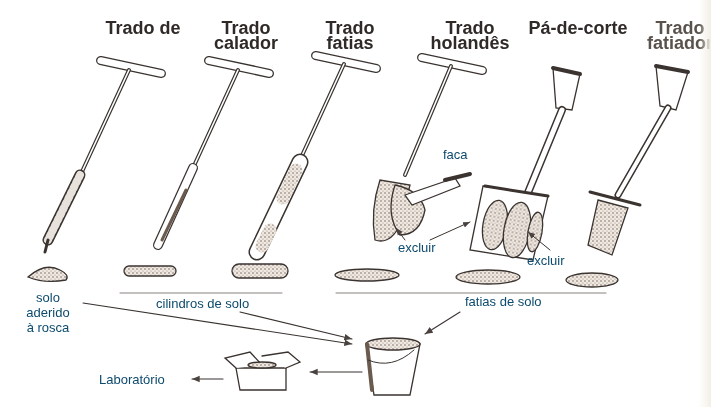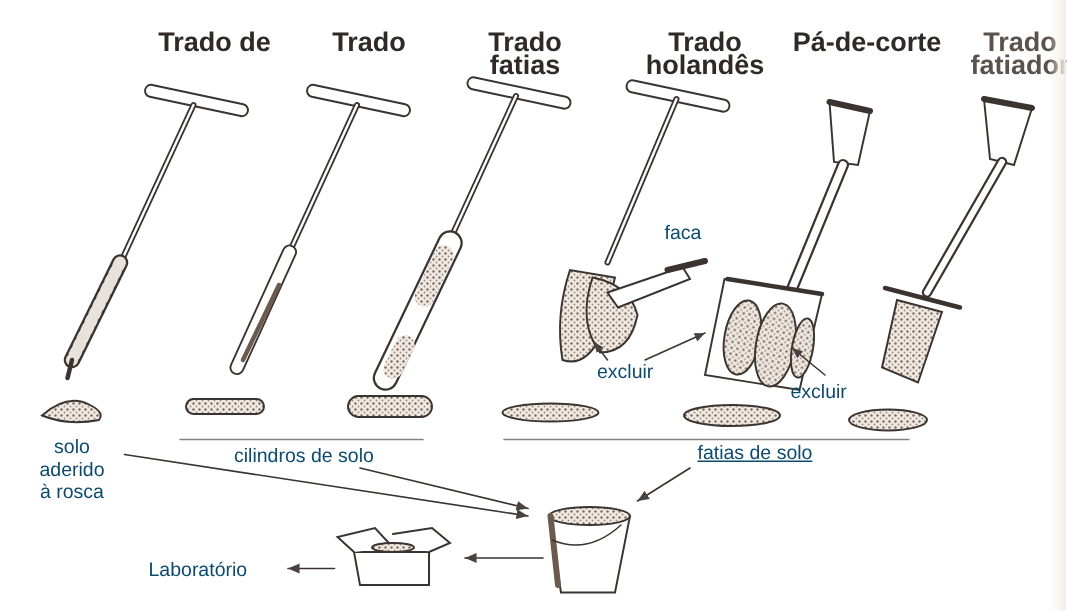--- a/index.html
+++ b/index.html
@@ -13,20 +13,21 @@
                background:linear-gradient(to right, rgba(255,255,255,0), #f3efe6); }
 </style>
 </head>
 <body>
 
 <div class="title" style="left:98px; top:21px; width:90px;">
   <div>Trado de</div>
 </div>
 <div class="title" style="left:206px; top:21px; width:80px;">
   <div>Trado</div>
+  <div>calador</div>
 </div>
 <div class="title" style="left:310px; top:21px; width:80px;">
   <div>Trado</div>
   <div>fatias</div>
 </div>
 <div class="title" style="left:425px; top:21px; width:90px;">
   <div>Trado</div>
   <div>holandês</div>
 </div>
 <div class="title" style="left:528px; top:21px; width:100px;">
@@ -151,17 +152,17 @@
 <div class="label" style="left:443px; top:147px;">faca</div>
 <div class="label" style="left:398px; top:240px;">excluir</div>
 <div class="label" style="left:527px; top:253px;">excluir</div>
 
 <div class="label center" style="left:16px; top:290px; width:64px;">
   <div>solo</div>
   <div>aderido</div>
   <div>à rosca</div>
 </div>
 <div class="label" style="left:156px; top:296px;">cilindros de solo</div>
-<div class="label" style="left:465px; top:294px;text-decoration:underline;">fatias de solo</div>
+<div class="label" style="left:465px; top:294px;">fatias de solo</div>
 
 <div class="label" style="left:99px; top:372px;">Laboratório</div>
 
 <div class="edge-fade"></div>
 
 </body></html>

